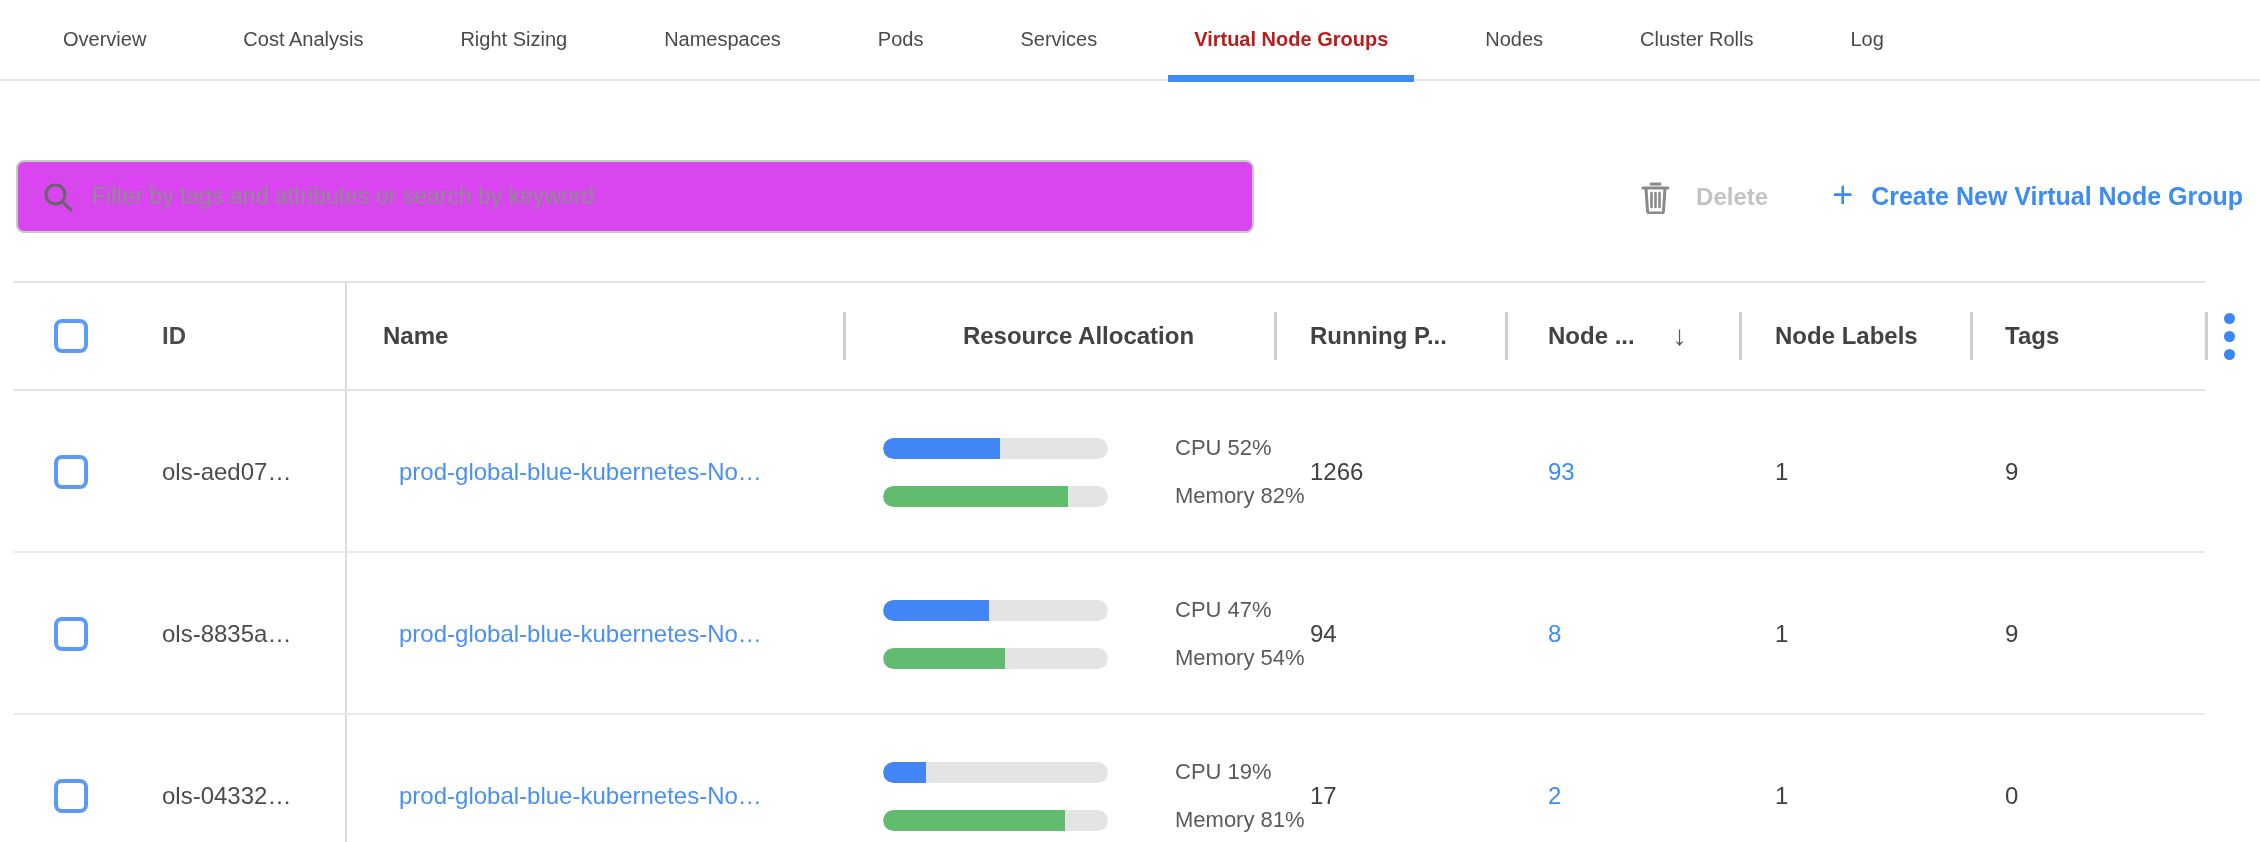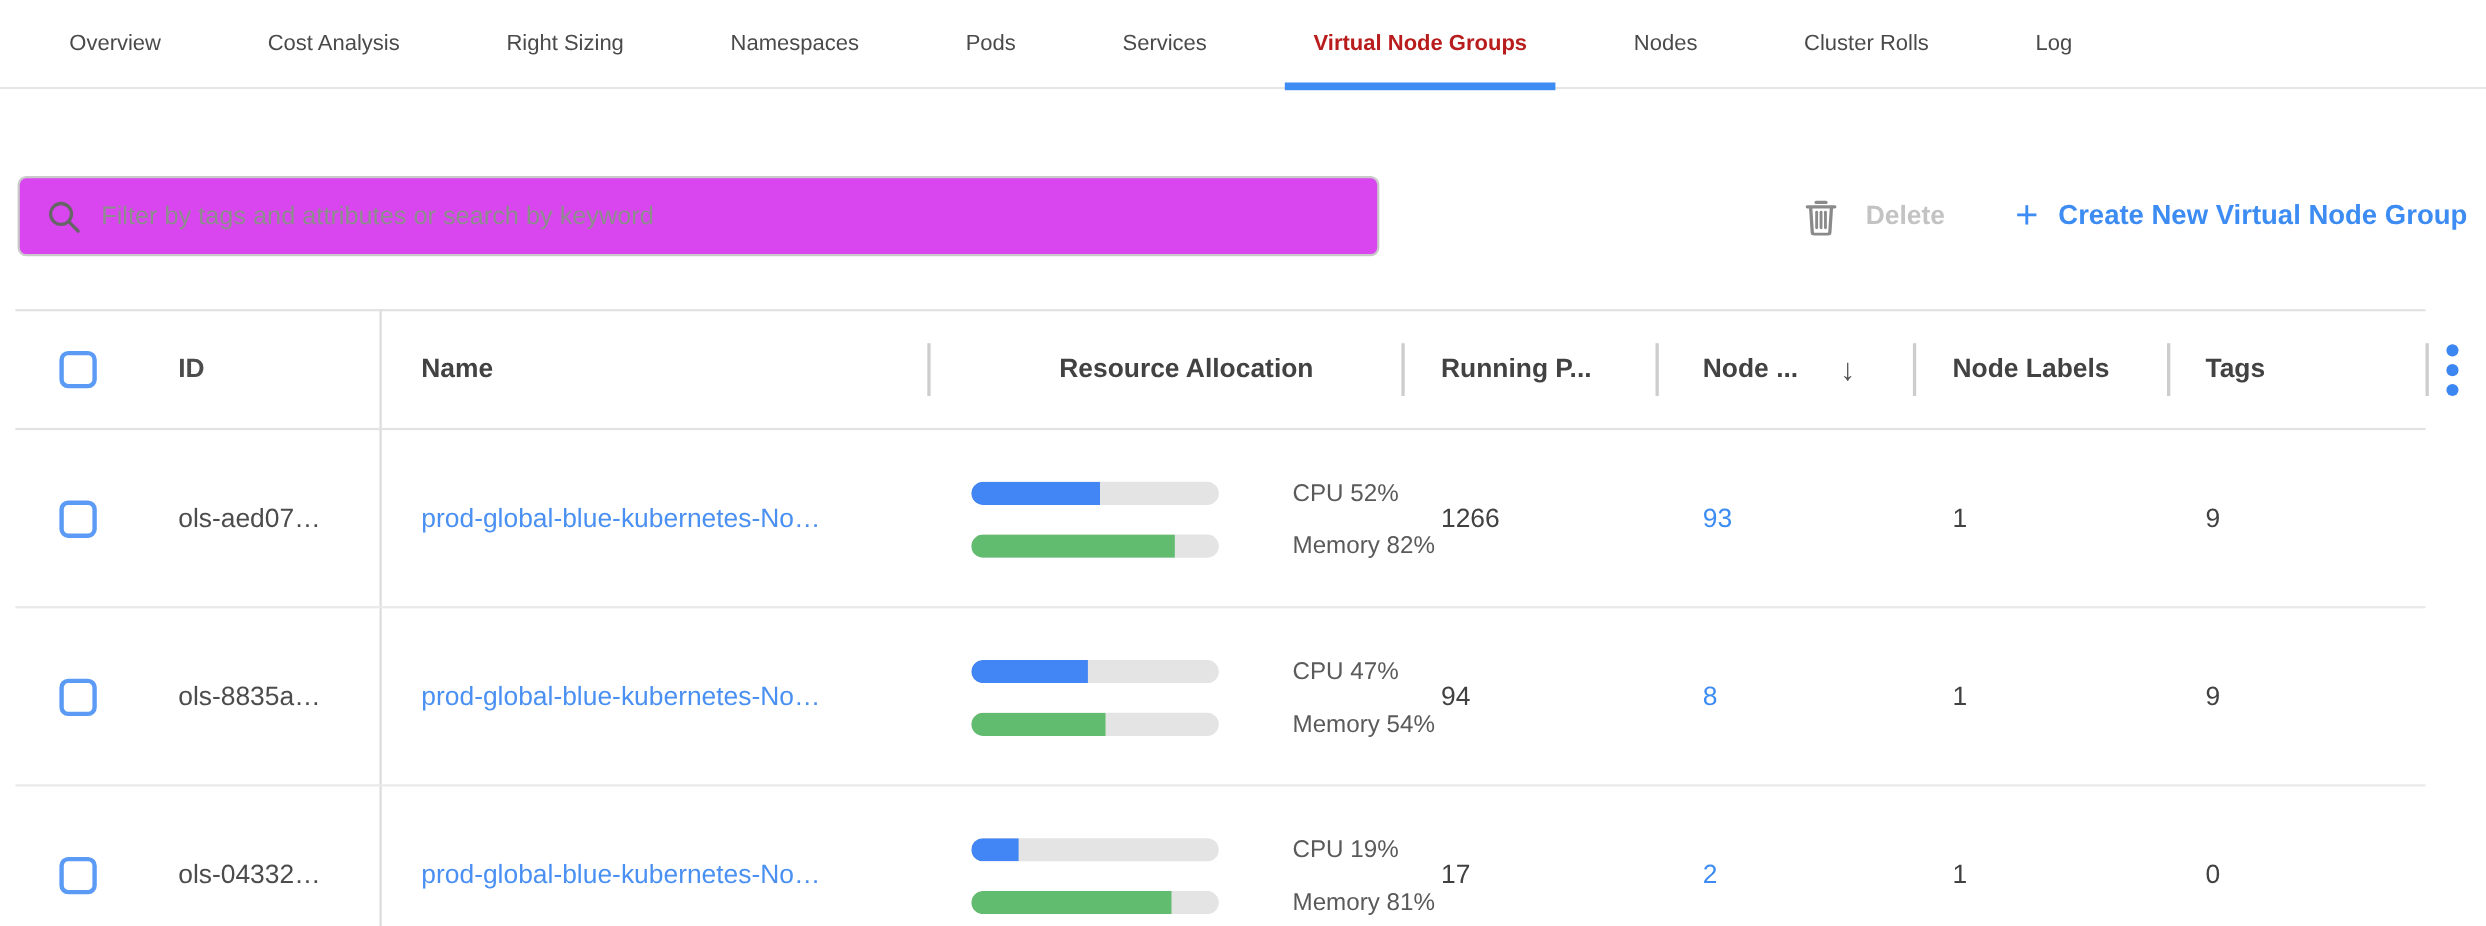--- a/index.html
+++ b/index.html
@@ -52,21 +52,21 @@
   .c-nodes    { padding-left:43px; }
   .c-labels   { padding-left:36px; }
   .c-tags     { padding-left:35px; }
   .c-menu     { padding-left:19px; }
   .hsep { position:relative; }
   .hsep::before { content:''; position:absolute; left:0; top:50%; transform:translateY(-50%);
     width:3px; height:48px; background:#cdcdcd; }
 
   .checkbox { width:34px; height:34px; border:4px solid #5b9bf5; border-radius:8px;
     background:#fff; cursor:pointer; display:inline-block; }
-  .name-link { color:#4a90f2; text-decoration:none; cursor:pointer; white-space:nowrap; }
+  .name-link { color:#4a90f2; text-decoration:none; cursor:pointer; white-space:nowrap;margin-left:16px; }
   .nodes-link { color:#3c8cf3; text-decoration:none; cursor:pointer; }
   .sort-arrow { margin-left:38px; font-size:28px; color:#555; font-weight:normal; cursor:pointer; }
 
   .c-resource { flex-direction:column; align-items:flex-start; justify-content:center; gap:22px; }
   .bar-line { display:flex; align-items:center; }
   .track { width:225px; height:21px; border-radius:11px; background:#e4e4e4; overflow:hidden; display:block; }
   .fill { display:block; height:100%; border-radius:11px 0 0 11px; }
   .fill-cpu { background:#4285f4; }
   .fill-mem { background:#62bc6f; }
   .bar-label { margin-left:67px; font-size:22px; color:#5a5a5a; white-space:nowrap; }

